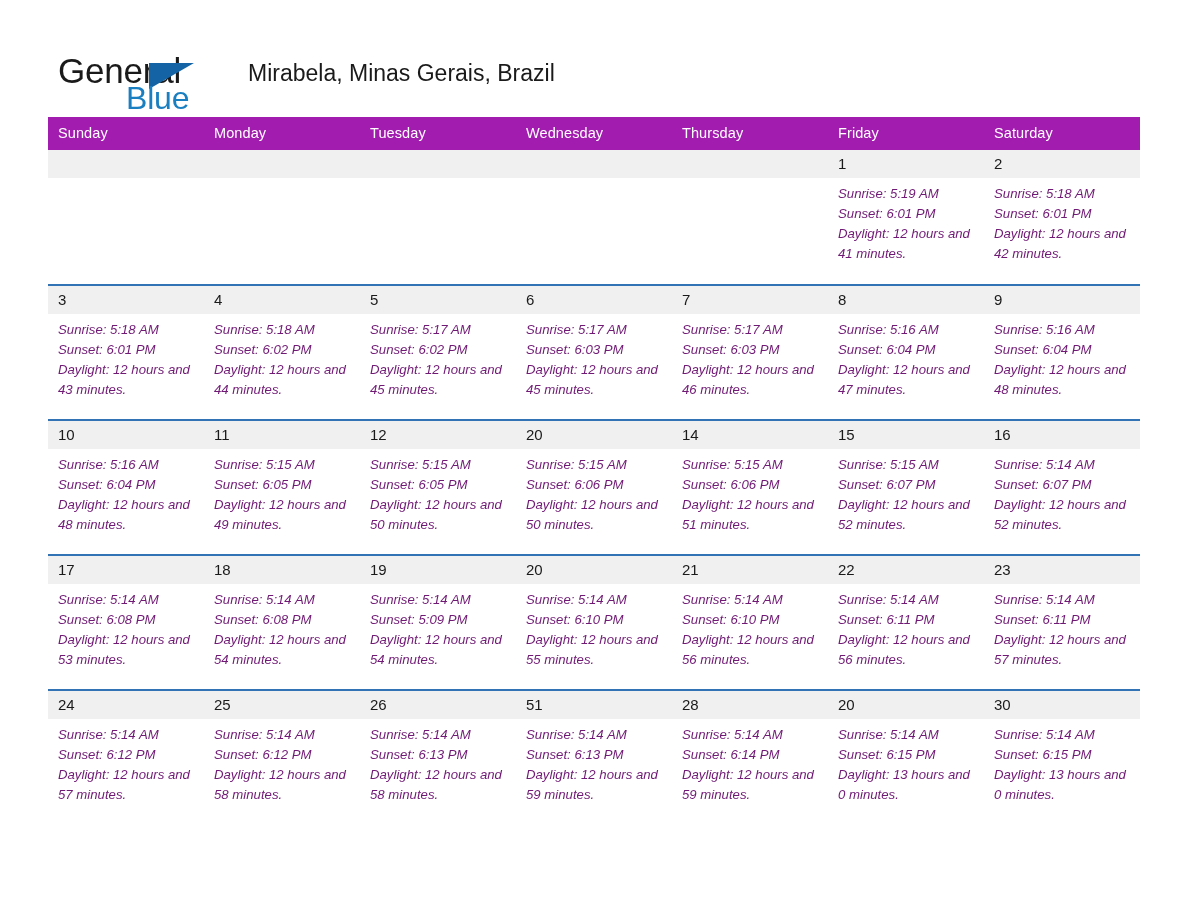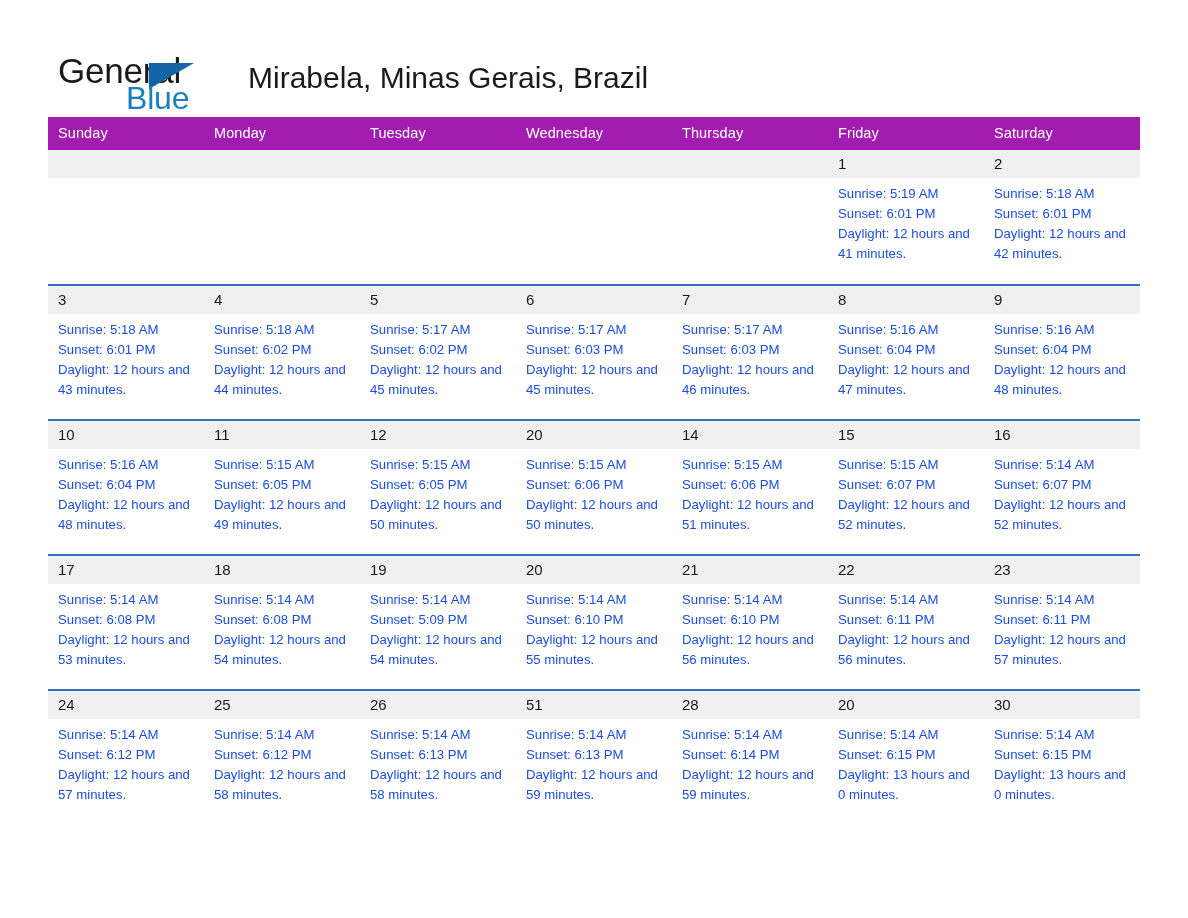--- a/index.html
+++ b/index.html
@@ -68,21 +68,21 @@
     padding-right: 2px;
   }
   .cal-title {
     font-size: 40px;
     font-weight: 400;
     color: #1a1a1a;
     line-height: 1.12;
     letter-spacing: 0px;
   }
   .cal-location {
-    font-size: 30px;
+    font-size: 23px;
     font-weight: 400;
     color: #1a1a1a;
     line-height: 1.1;
     margin-top: 16px;
     letter-spacing: 0px;
   }
 
   
   .calendar {
     width: 1092px;
@@ -121,21 +121,22 @@
     min-height: 28px;
   }
   .daynum.empty {
     color: transparent;
   }
 
   .details {
     padding: 6px 8px 0 10px;
     font-size: 13.2px;
     line-height: 20px;
-    color: #1d4ed8;
+    color: #701a75;
+    font-style: italic;
   }
   .details div { white-space: nowrap; }
   .details .dl { white-space: normal; }
 </style>
 </head>
 <body>
 
 <div class="page">
 
   <div class="header">

